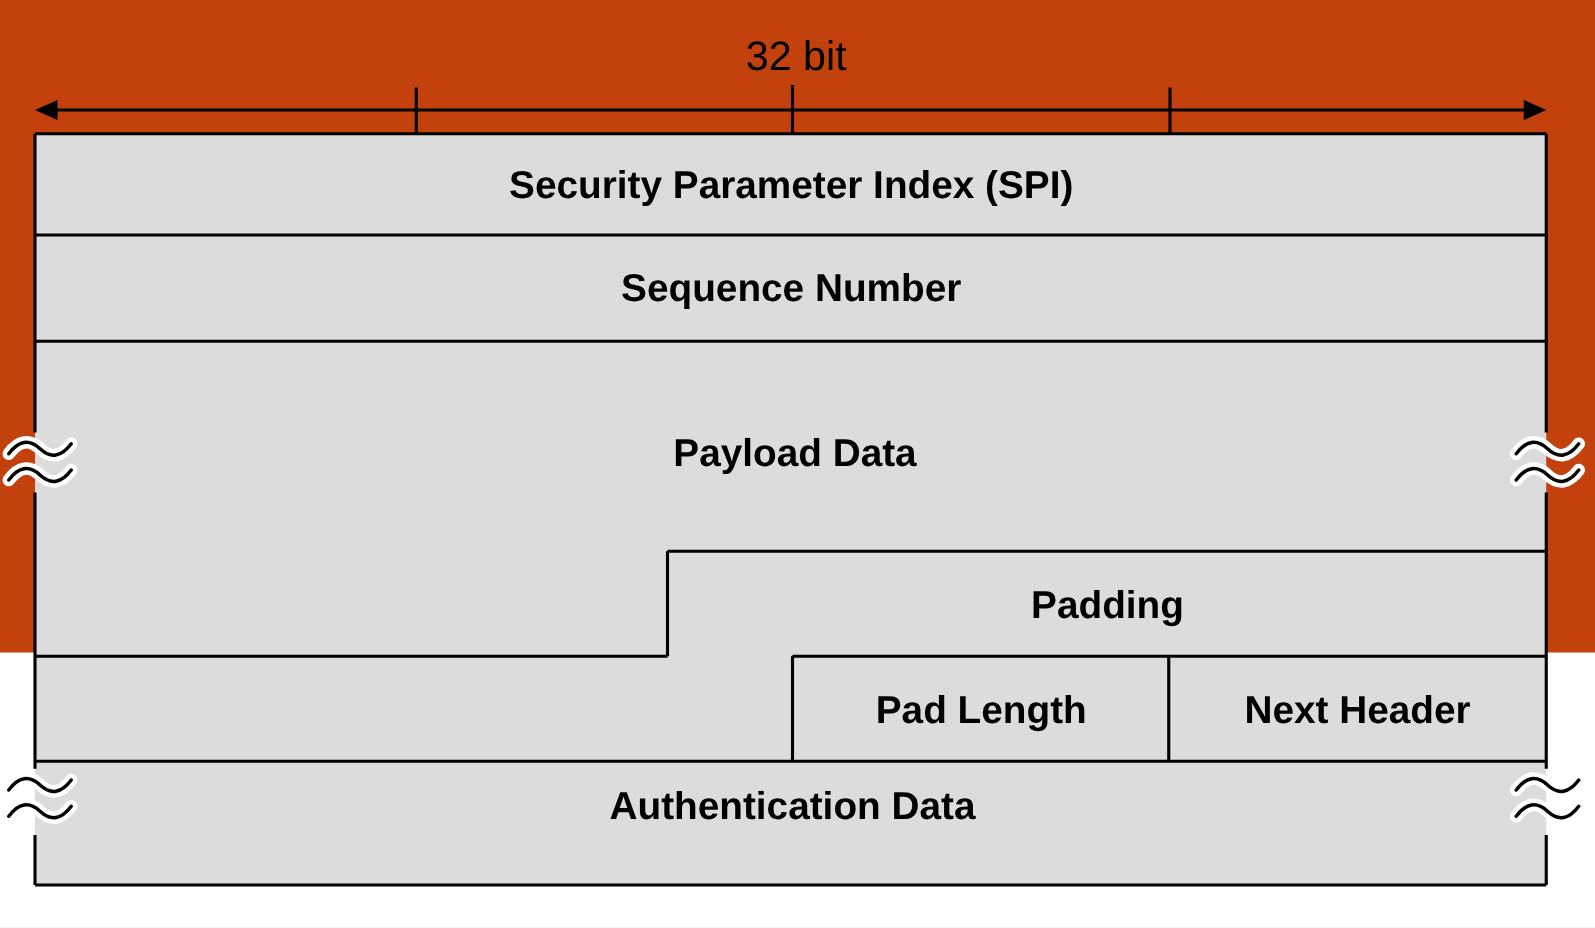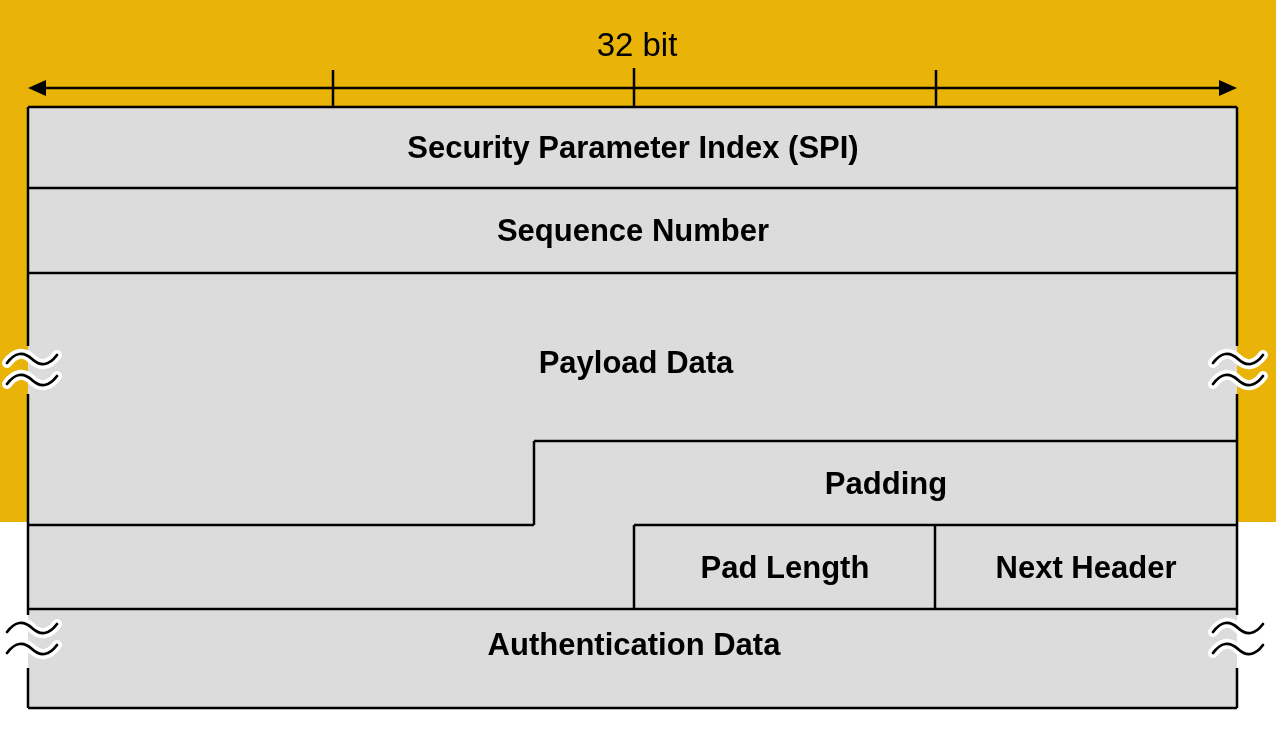--- a/index.html
+++ b/index.html
@@ -8,21 +8,21 @@
     background: #ffffff;
     width: 1276px;
     height: 742px;
     overflow: hidden;
     font-family: "Liberation Sans", sans-serif;
   }
   .stage {
     position: relative;
     width: 1276px;
     height: 522px;
-    background: #eab308;
+    background: #c2410c;
   }
   svg { display: block; }
   .line {
     stroke: #000000;
     stroke-width: 2.5;
     fill: none;
     stroke-linecap: butt;
   }
   .wave-casing {
     stroke: #ffffff;

